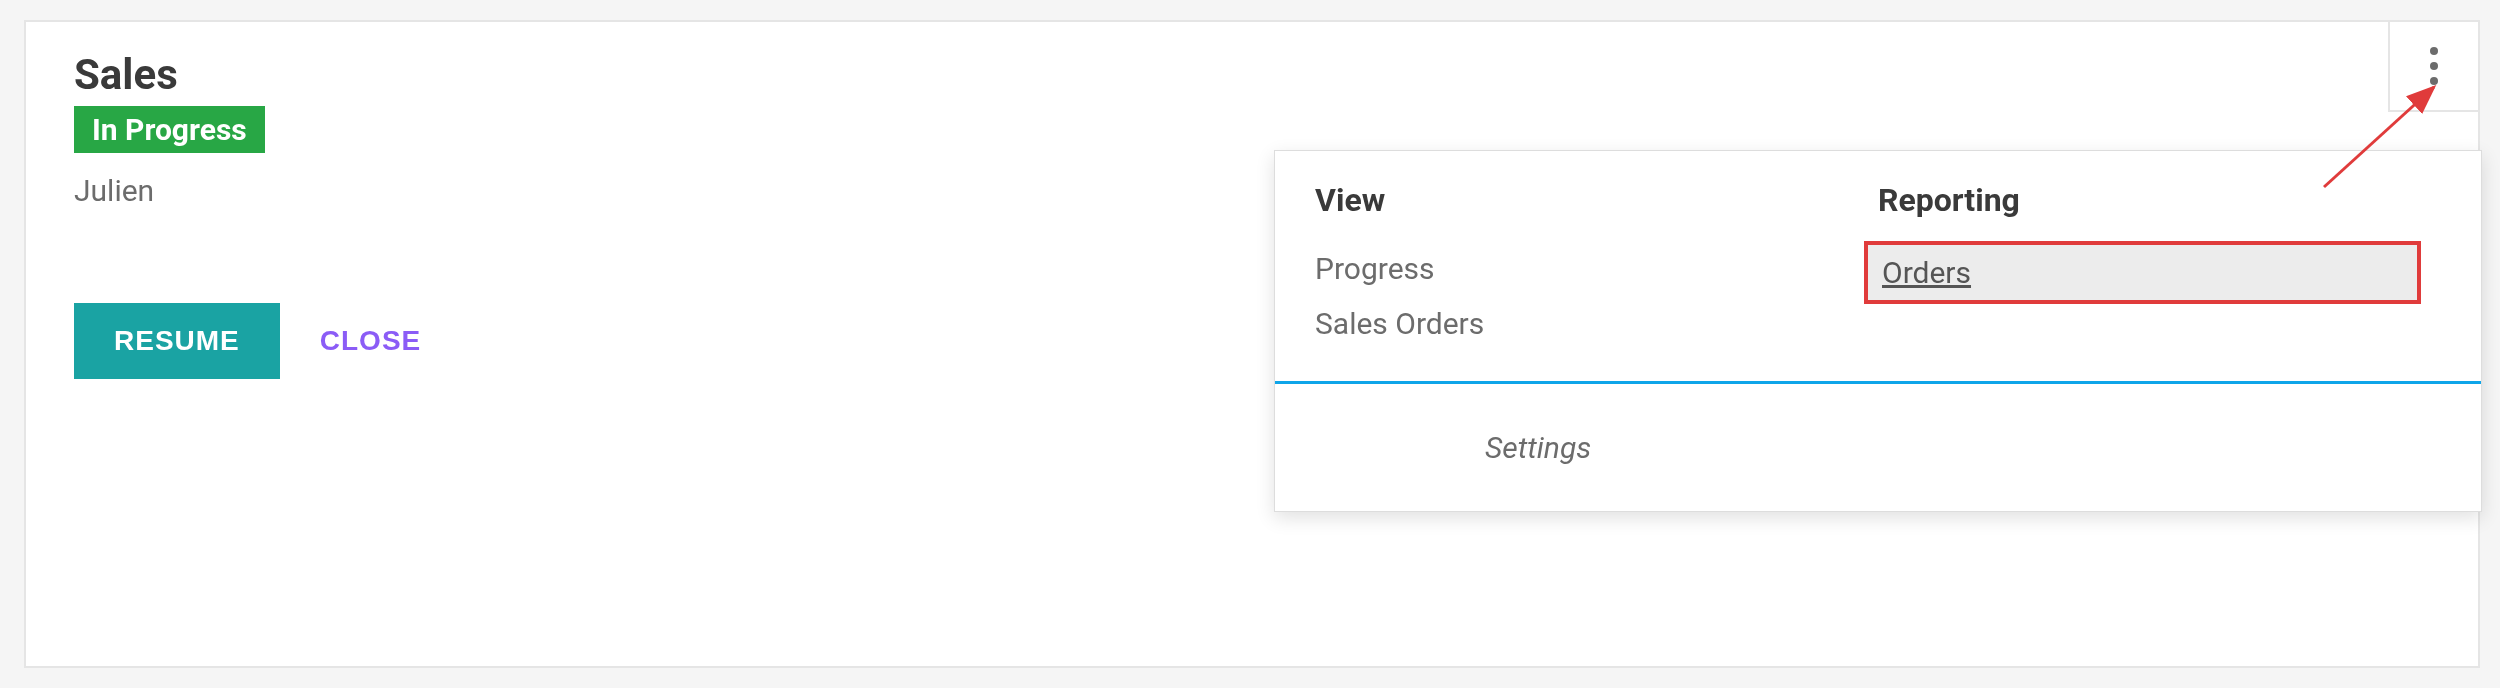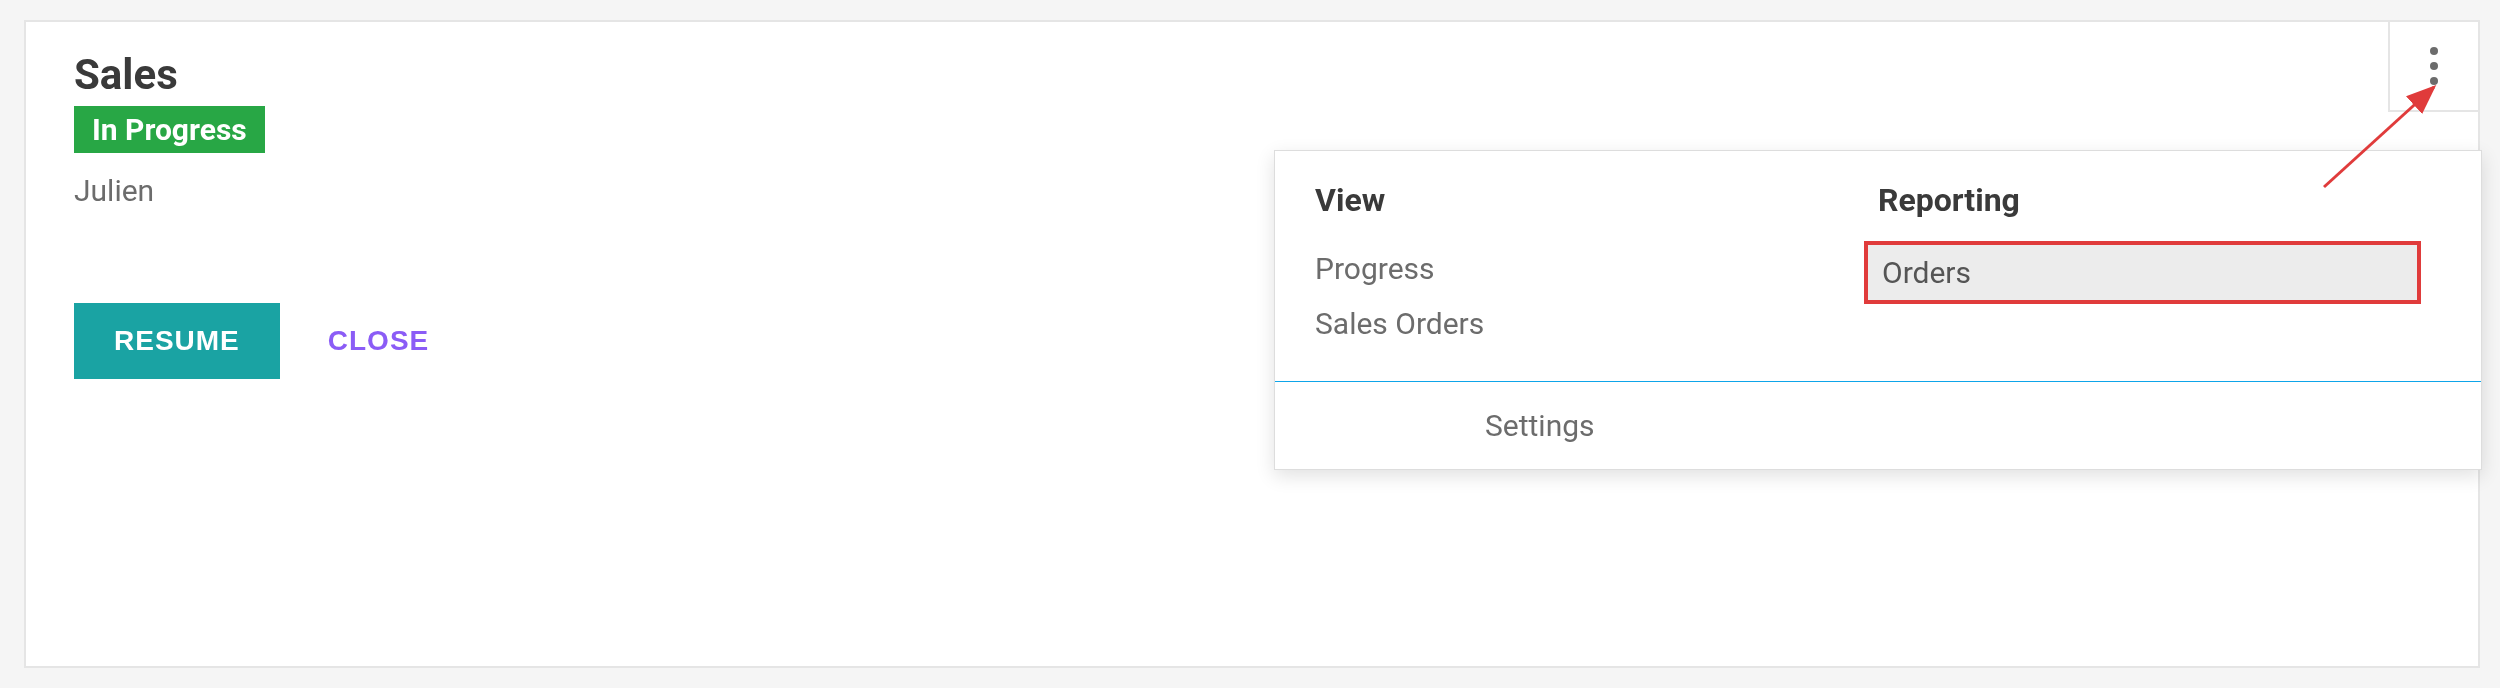--- a/index.html
+++ b/index.html
@@ -38,21 +38,21 @@
     }
     .user-name {
       font-size: 30px;
       color: #6c6c6c;
       margin-top: 20px;
     }
     .button-row {
       margin-top: 95px;
       display: flex;
       align-items: center;
-      gap: 24px;
+      gap: 16px;
     }
     .btn-primary {
       background: #1aa3a3;
       color: #fff;
       border: none;
       font-size: 28px;
       font-weight: 700;
       letter-spacing: 1px;
       padding: 22px 40px;
       cursor: pointer;
@@ -118,24 +118,26 @@
       color: #6c6c6c;
       padding: 10px 14px;
       cursor: pointer;
       margin-left: -14px;
       margin-right: 20px;
     }
     .menu-item.highlight {
       background: #ececec;
       border: 4px solid #e03b3b;
       color: #555;
+      text-decoration: underline;
     }
     .dropdown-bottom {
-      border-top: 1px solid #0ea5e9;
-      padding: 26px 40px;
+      border-top: 3px solid #0ea5e9;
+      padding: 46px 40px;
+      font-style: italic;
     }
     .settings-label {
       font-size: 30px;
       color: #6c6c6c;
       text-align: left;
       margin-left: 170px;
     }
     .arrow-svg {
       position: absolute;
       pointer-events: none;

